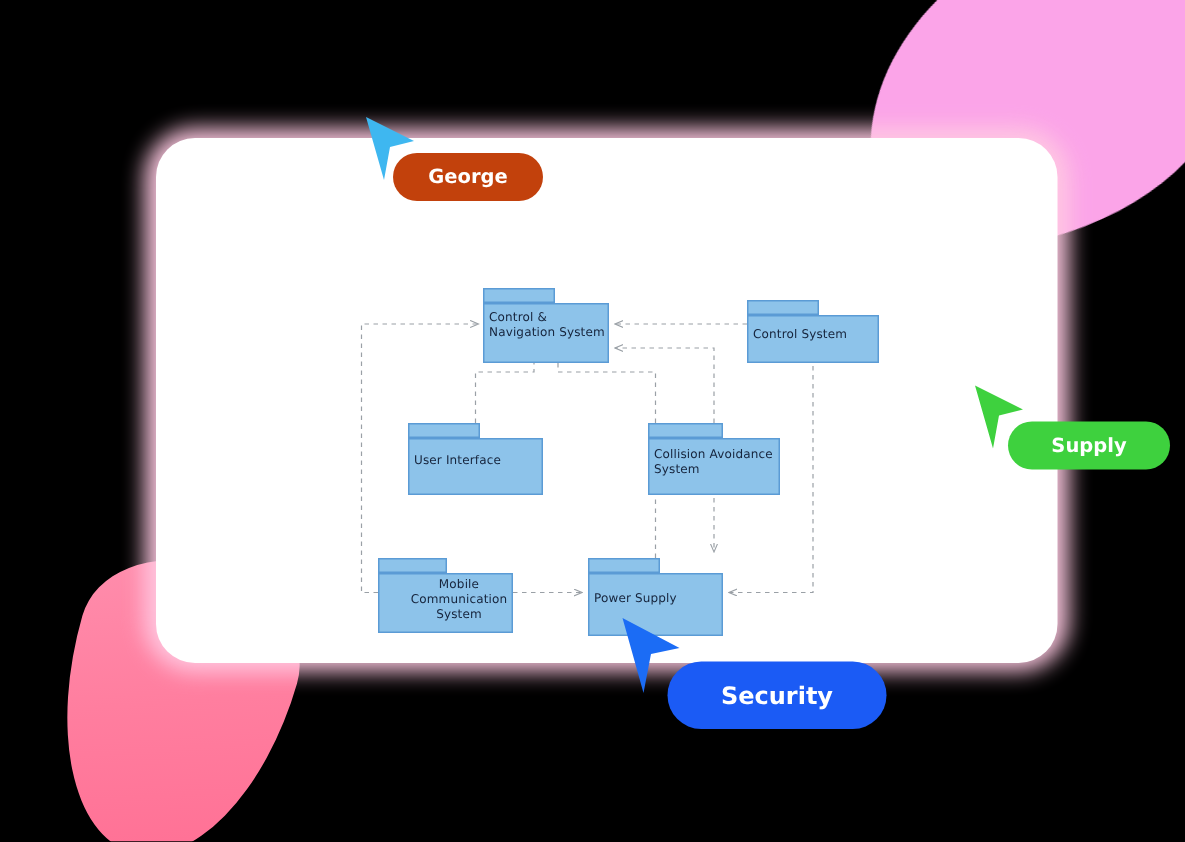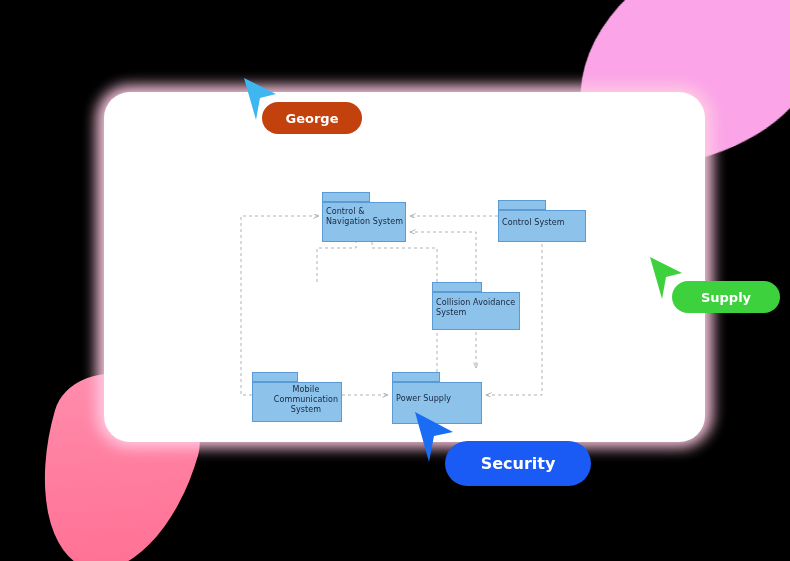--- a/index.html
+++ b/index.html
@@ -175,20 +175,25 @@
         <div class="pkg-label" style="left:4px; top:15px; width:80px;">Control &amp;
 Navigation System</div>
       </div>
 
       <div class="pkg" id="pkg-security-system" style="left:394px; top:68px; width:88px; height:42px;">
         <div class="pkg-tab" style="width:48px; height:10px;"></div>
         <div class="pkg-body" style="top:10px; width:88px; height:32px;"></div>
         <div class="pkg-label" style="left:4px; top:18px; width:84px;">Control System</div>
       </div>
 
+      <div class="pkg" id="pkg-user-interface" style="left:168px; top:150px; width:90px; height:48px;">
+        <div class="pkg-tab" style="width:48px; height:10px;"></div>
+        <div class="pkg-body" style="top:10px; width:90px; height:38px;"></div>
+        <div class="pkg-label" style="left:4px; top:20px; width:86px;">User Interface</div>
+      </div>
 
       <div class="pkg" id="pkg-collision-avoidance-system" style="left:328px; top:150px; width:88px; height:48px;">
         <div class="pkg-tab" style="width:50px; height:10px;"></div>
         <div class="pkg-body" style="top:10px; width:88px; height:38px;"></div>
         <div class="pkg-label" style="left:4px; top:16px; width:84px;">Collision Avoidance
 System</div>
       </div>
 
       <div class="pkg" id="pkg-mobile-communication-system" style="left:148px; top:240px; width:90px; height:50px;">
         <div class="pkg-tab" style="width:46px; height:10px;"></div>

